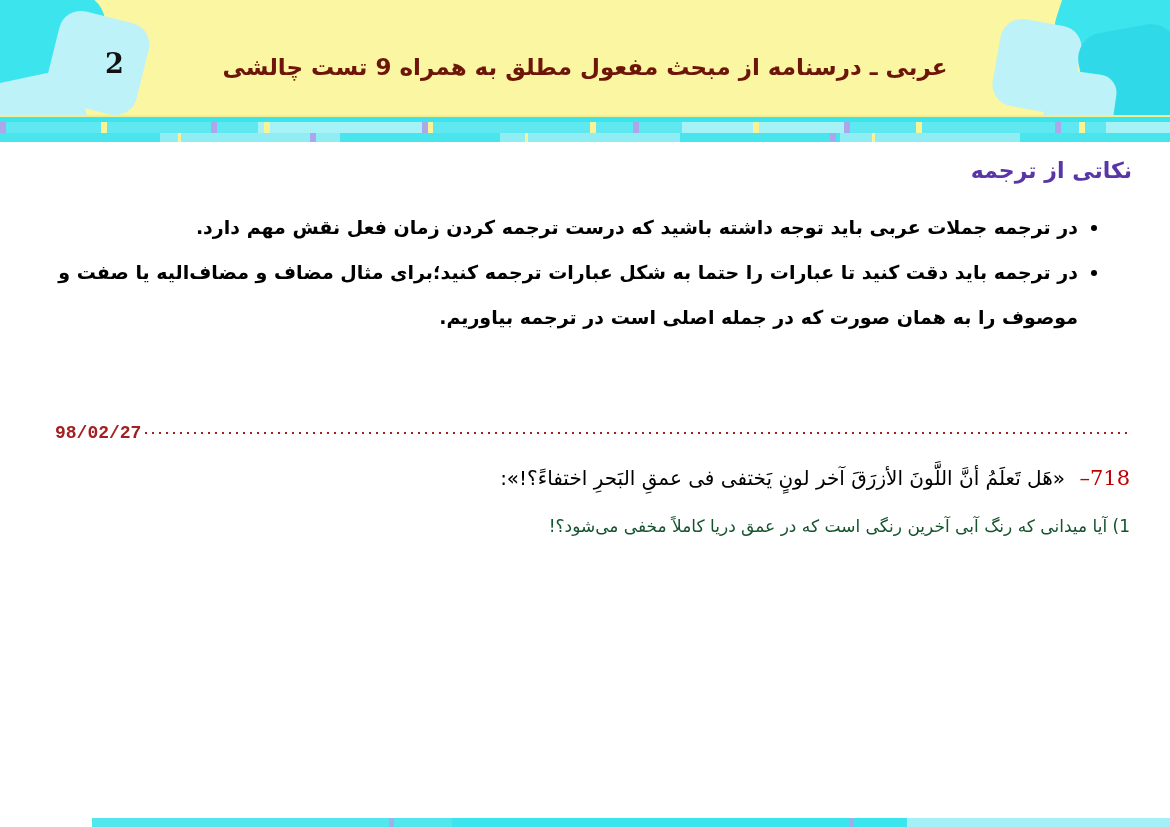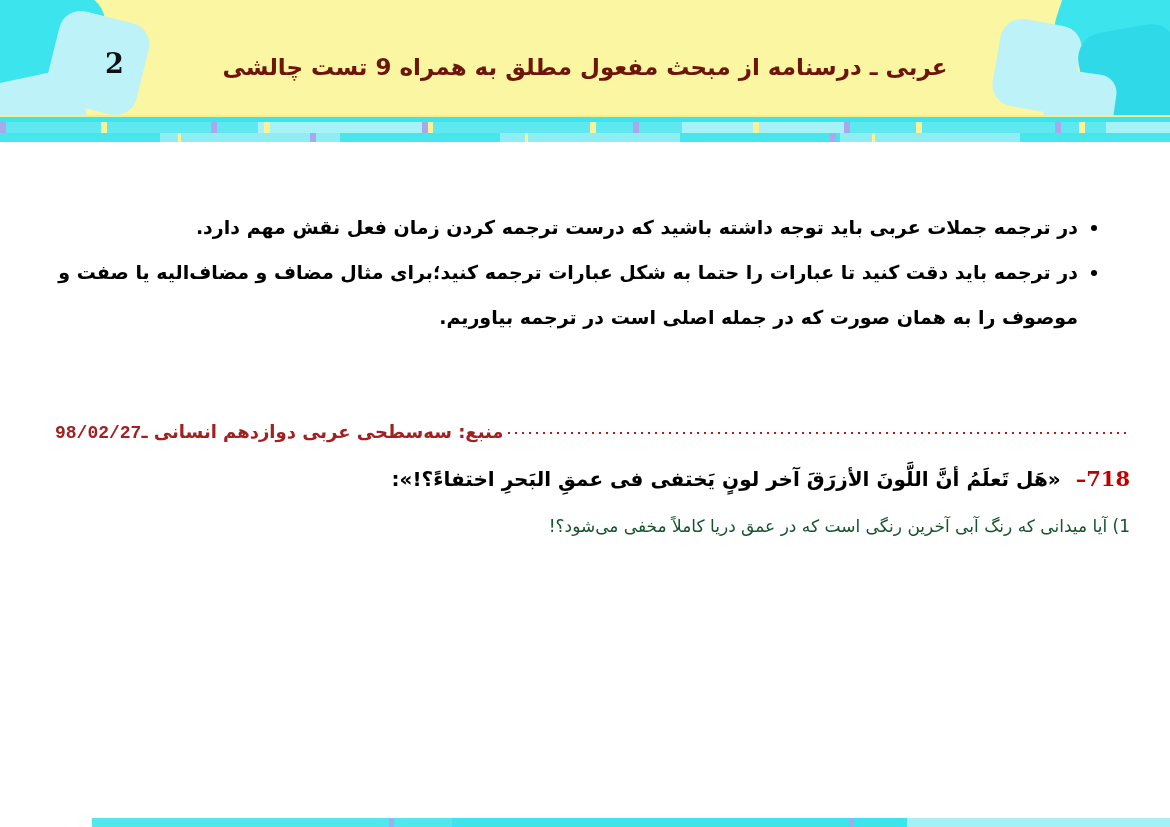--- a/index.html
+++ b/index.html
@@ -76,21 +76,21 @@
   }
   .dotted-leader {
     flex:1 1 auto; overflow:hidden; height:20px; margin-left:4px;
     background-image:repeating-linear-gradient(90deg, #A32020 0 2px, transparent 2px 7px);
     background-size:7px 2px; background-repeat:repeat-x; background-position:0 14px;
   }
   .source-text { white-space:nowrap; }
   .source-date { font-family:Liberation Mono, monospace; font-weight:bold;text-align:center; }
   .question-line {
     position:absolute; top:466px; right:40px; left:55px;
-    direction:rtl; text-align:right; font-size:20px; font-weight:bold; color:#000;
+    direction:rtl; text-align:right; font-size:20px; font-weight:normal; color:#000;
   }
   .question-number {
     color:#C00000; font-family:"DejaVu Serif", serif; font-size:21px; margin-left:8px;
   }
   .options {
     position:absolute; top:514px; right:40px; left:55px; direction:rtl;
   }
   .option {
     direction:rtl; text-align:right; font-size:17px; font-weight:normal;
     color:#14532d; line-height:24px; margin-bottom:19px;
@@ -120,29 +120,29 @@
     <div class="page-number">2</div>
     <div class="header-title">عربی ـ درسنامه از مبحث مفعول مطلق به همراه 9 تست چالشی</div>
   </div>
 
   <div class="deco-strip">
     <div class="row-a"></div>
     <div class="row-b"></div>
     <div class="row-c"></div>
   </div>
 
+  <div class="section-heading">نکاتی از ترجمه</div>
 
   <ul class="notes-list">
     <li>در ترجمه جملات عربی باید توجه داشته باشید که درست ترجمه کردن زمان فعل نقش مهم دارد.</li>
     <li>در ترجمه باید دقت کنید تا عبارات را حتما به شکل عبارات ترجمه کنید؛برای مثال مضاف و مضاف‌الیه یا صفت و موصوف را به همان صورت که در جمله اصلی است در ترجمه بیاوریم.</li>
   </ul>
 
   <div class="source-line">
     <div class="dotted-leader"></div>
-    <span class="source-text">منبع: سه‌سطحی عربی دوازدهم انسانی ـ </span>
     <span class="source-date">98/02/27</span>
   </div>
 
   <div class="question-line">
     <span class="question-number">718–</span>
     <span class="question-text">«هَل تَعلَمُ أنَّ اللَّونَ الأزرَقَ آخر لونٍ یَختفی فی عمقِ البَحرِ اختفاءً؟!»:</span>
   </div>
 
   <div class="options">
     <div class="option">1) آیا میدانی که رنگ آبی آخرین رنگی است که در عمق دریا کاملاً مخفی می‌شود؟!</div>

